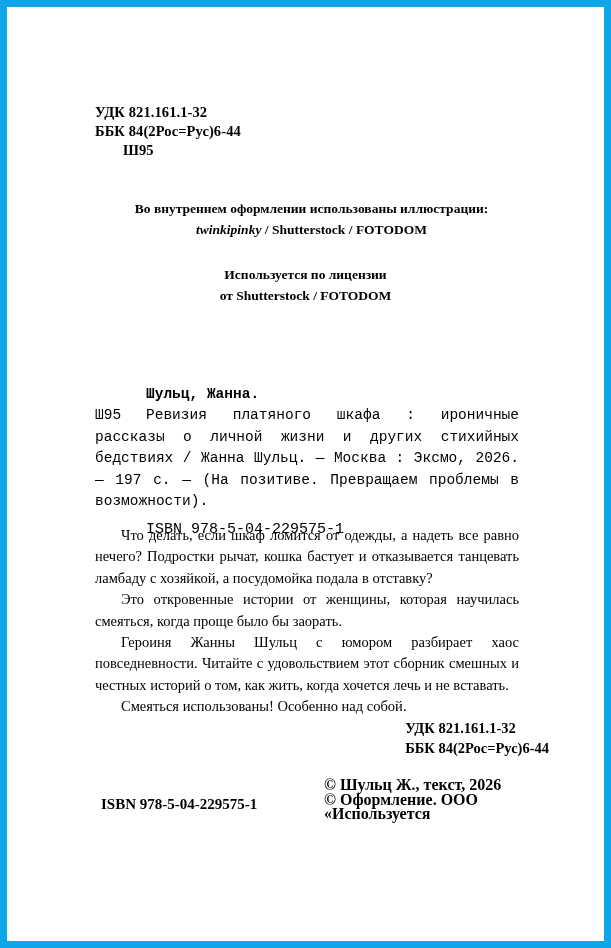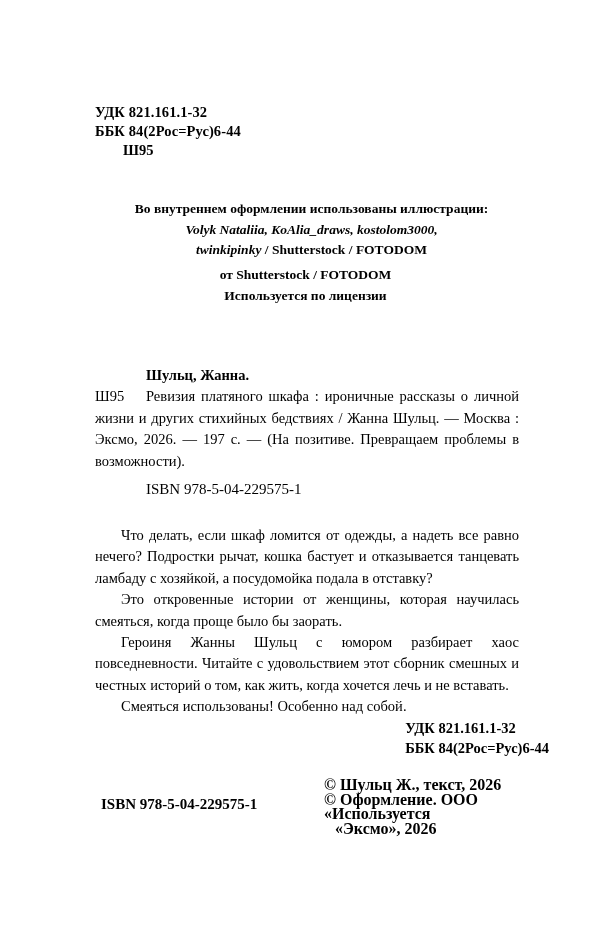--- a/index.html
+++ b/index.html
@@ -10,21 +10,21 @@
   body {
     width: 611px;
     height: 948px;
     overflow: hidden;
   }
   .page-frame {
     position: absolute;
     left: 0; top: 0;
     width: 611px;
     height: 948px;
-    background: #ffffff;
+    background: #0ea5e9;
     box-sizing: border-box;
   }
   .page {
     position: absolute;
     left: 7px;
     top: 7px;
     width: 597px;
     height: 934px;
     background: #ffffff;
     box-sizing: border-box;
@@ -72,24 +72,25 @@
     text-align: center;
     font-size: 13.5px;
     font-weight: bold;
     line-height: 20.5px;
   }
 
   
   .biblio {
     position: absolute;
     left: 88px;
-    top: 358px;
+    top: 377px;
     width: 424px;
     font-size: 14.5px;
     line-height: 21.4px;
+    font-family: Liberation Mono, monospace;
   }
   .biblio .author {
     font-weight: bold;
     padding-left: 51px;
   }
   .biblio .shelf-row {
     position: relative;
   }
   .biblio .shelf-mark {
     position: absolute;
@@ -169,27 +170,26 @@
   <div class="page">
 
     <div class="udk-block">
       <div>УДК 821.161.1-32</div>
       <div>ББК 84(2Рос=Рус)6-44</div>
       <div class="code-indent">Ш95</div>
     </div>
 
     <div class="credits">
       <div>Во внутреннем оформлении использованы иллюстрации:</div>
-      <div class="names">Volyk Nataliia, KoAlia_draws, kostolom3000,</div>
       <div><span class="names">twinkipinky</span><span class="roman"> / Shutterstock / FOTODOM</span></div>
     </div>
 
     <div class="license">
+      <div>Используется по лицензии</div>
       <div>от Shutterstock / FOTODOM</div>
-      <div>Используется по лицензии</div>
     </div>
 
     <div class="biblio">
       <div class="author">Шульц, Жанна.</div>
       <div class="shelf-row">
         <span class="shelf-mark">Ш95</span>
         <p class="desc">Ревизия платяного шкафа : ироничные рассказы о личной жизни и других стихийных бедствиях / Жанна Шульц. — Москва : Эксмо, 2026. — 197 с. — (На позитиве. Превращаем проблемы в возможности).</p>
       </div>
       <div class="isbn-line">ISBN 978-5-04-229575-1</div>
     </div>
@@ -202,19 +202,18 @@
     </div>
 
     <div class="udk-bottom">
       <div>УДК 821.161.1-32</div>
       <div>ББК 84(2Рос=Рус)6-44</div>
     </div>
 
     <div class="copyright">
       <div>© Шульц Ж., текст, 2026</div>
       <div>© Оформление. ООО «Используется</div>
-      <div class="cont">«Эксмо», 2026</div>
     </div>
 
     <div class="isbn-bottom">ISBN 978-5-04-229575-1</div>
 
   </div>
 </div>
 
 </body></html>

